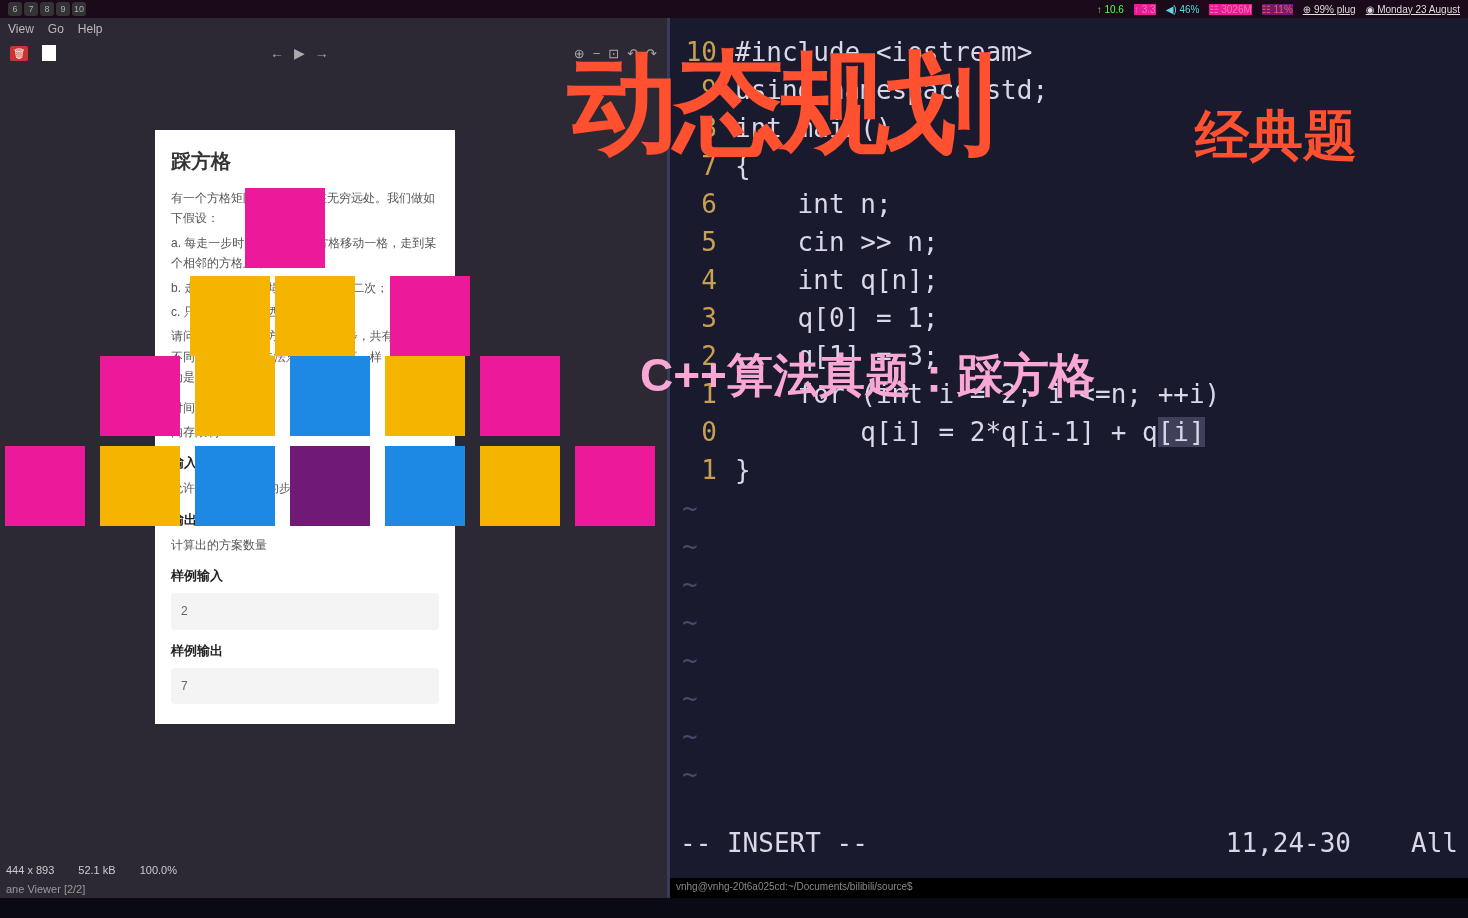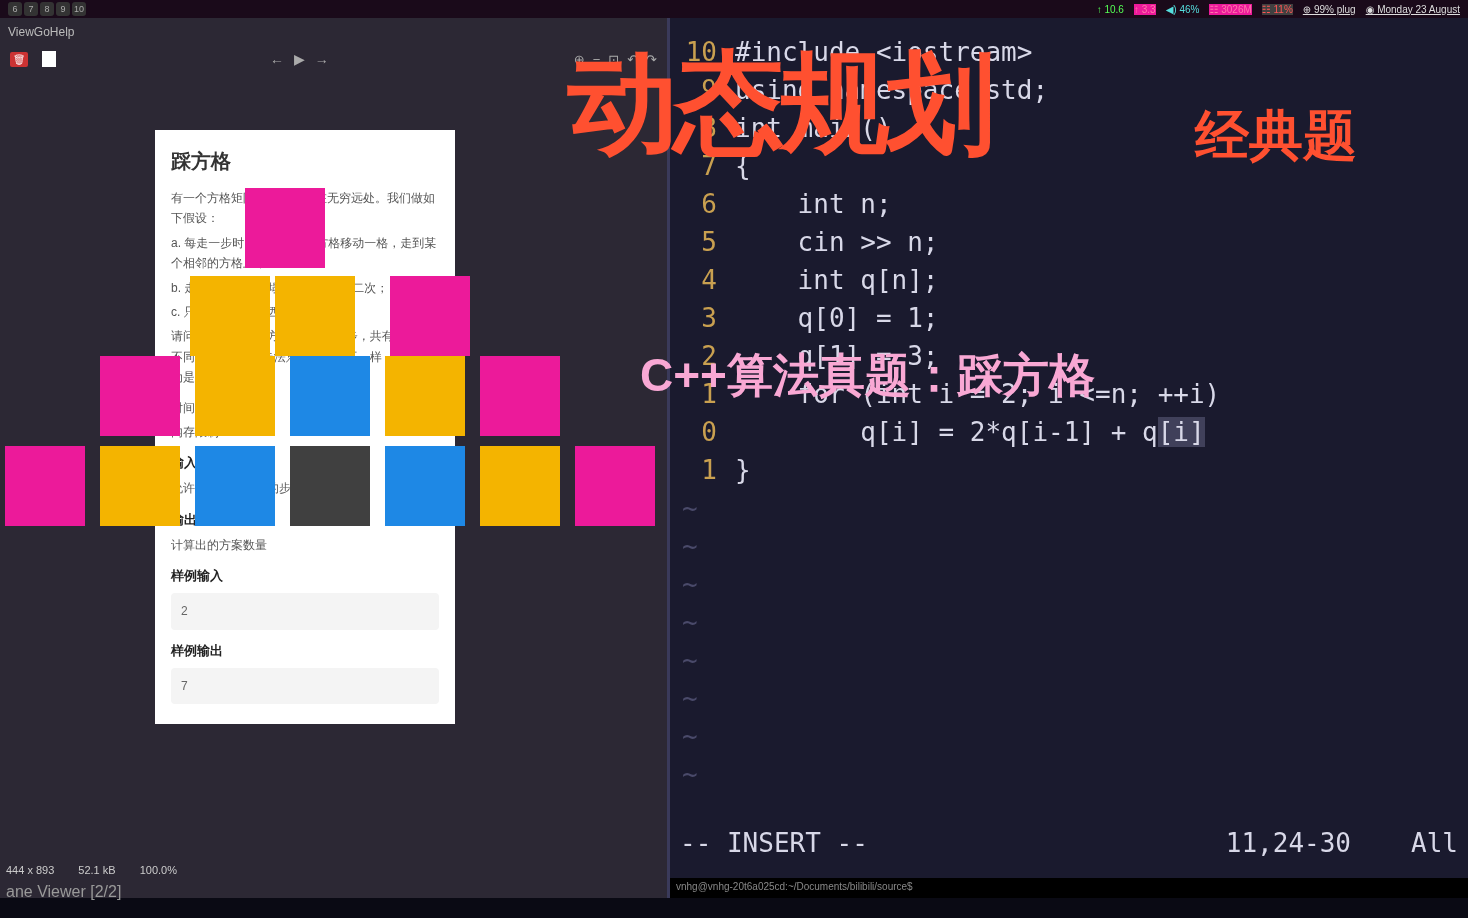--- a/index.html
+++ b/index.html
@@ -12,43 +12,43 @@
 .status-right { display:flex; gap:10px; align-items:center; }
 .stat { font-size:10px; }
 .stat.green{color:#5f5;} .stat.pink{color:#f7a;} .stat.cyan{color:#5dd;} .stat.red{color:#f55;} .stat.white{color:#ddd;text-decoration:underline;}
 
 
 .split { display:flex; height:880px; }
 .left-pane { width:670px; background:#2c2834; position:relative; border-right:3px solid #3a3a5a; }
 .right-pane { flex:1; background:#1a1a2e; position:relative; }
 
 
-.left-menu { height:22px; background:#2c2834; display:flex; align-items:center; padding:14px 8px; gap:0; color:#bbb; font-size:12px; }
+.left-menu { height:22px; background:#2c2834; display:flex; align-items:center; padding:8px 8px; gap:14px; color:#bbb; font-size:12px; }
 .left-menu span { cursor:pointer; }
 .left-tool { height:26px; background:#2c2834; display:flex; align-items:center; padding:0 10px; gap:12px; }
 .tool-icon { width:18px; height:18px; display:flex; align-items:center; justify-content:center; cursor:pointer; }
 .trash-icon { background:#c33; color:#fff; font-size:10px; border-radius:2px; padding:2px 3px; }
 .file-icon { background:#fff; width:14px; height:16px; position:relative; }
 .nav-icons { display:flex; gap:10px; margin-left:200px; color:#aaa; font-size:14px; }
 .right-icons { margin-left:auto; display:flex; gap:8px; color:#aaa; font-size:13px; }
 
 
 .doc-panel { position:absolute; left:155px; top:112px; width:300px; background:#fff; padding:14px 16px; color:#333; font-size:13px; line-height:1.7; }
 .doc-title { font-size:20px; font-weight:700; margin-bottom:10px; }
 .doc-panel p { margin:4px 0; font-size:12px; color:#555; }
 .doc-panel .sect { font-weight:700; margin-top:10px; color:#222; }
 .sample-box { background:#f4f4f4; border-radius:4px; padding:8px 10px; margin:6px 0; font-size:12px; color:#666; }
 
 
 .left-status { position:absolute; bottom:18px; left:0; height:18px; color:#ccc; font-size:11px; padding:2px 6px; display:flex; gap:24px; }
-.left-status2 { position:absolute; bottom:0; left:0; height:16px; color:#999; font-size:16px; padding:1px 6px; }
+.left-status2 { position:absolute; bottom:0; left:0; height:16px; color:#999; font-size:11px; padding:1px 6px; }
 
 
 .sq { position:absolute; width:80px; height:80px; }
-.pink{background:#ec1a9a;} .yellow{background:#f4b400;} .blue{background:#1e88e5;} .red{background:#404040;}
+.pink{background:#ec1a9a;} .yellow{background:#f4b400;} .blue{background:#1e88e5;} .red{background:#701a75;}
 
 
 .editor { position:absolute; left:0; top:15px; right:0; font-family:'Consolas','Monaco',monospace; font-size:26px; line-height:38px; color:#d8d8e8; }
 .editor-line { display:flex; }
 .gutter { width:65px; text-align:right; padding-right:18px; color:#c9a050; }
 .code { flex:1; white-space:pre; } .cursor-bg{background:#40405a; color:#d8d8e8;}
 .tilde { color:#4a4a6a; padding-left:12px; }
 .vim-status { position:absolute; bottom:40px; left:0; right:0; font-family:monospace; font-size:26px; color:#d8d8e8; font-weight:400; padding:0 10px; display:flex; }
 .vim-status .pos { margin-left:auto; margin-right:60px; }
 .right-terminal-status { position:absolute; bottom:0; left:0; right:0; height:20px; background:#000000; color:#888; font-size:10px; padding:3px 6px; }

